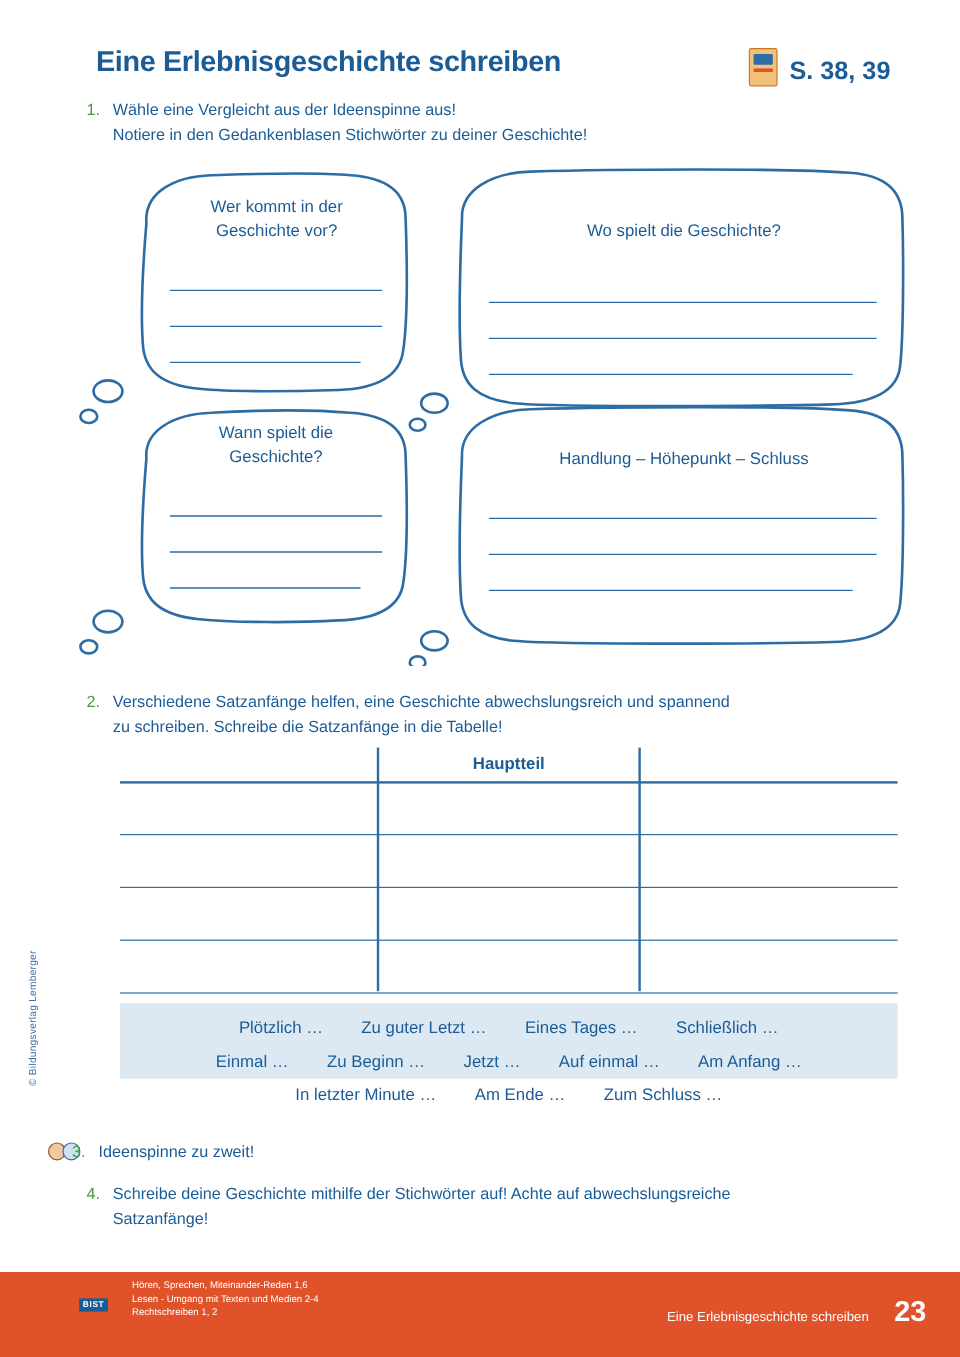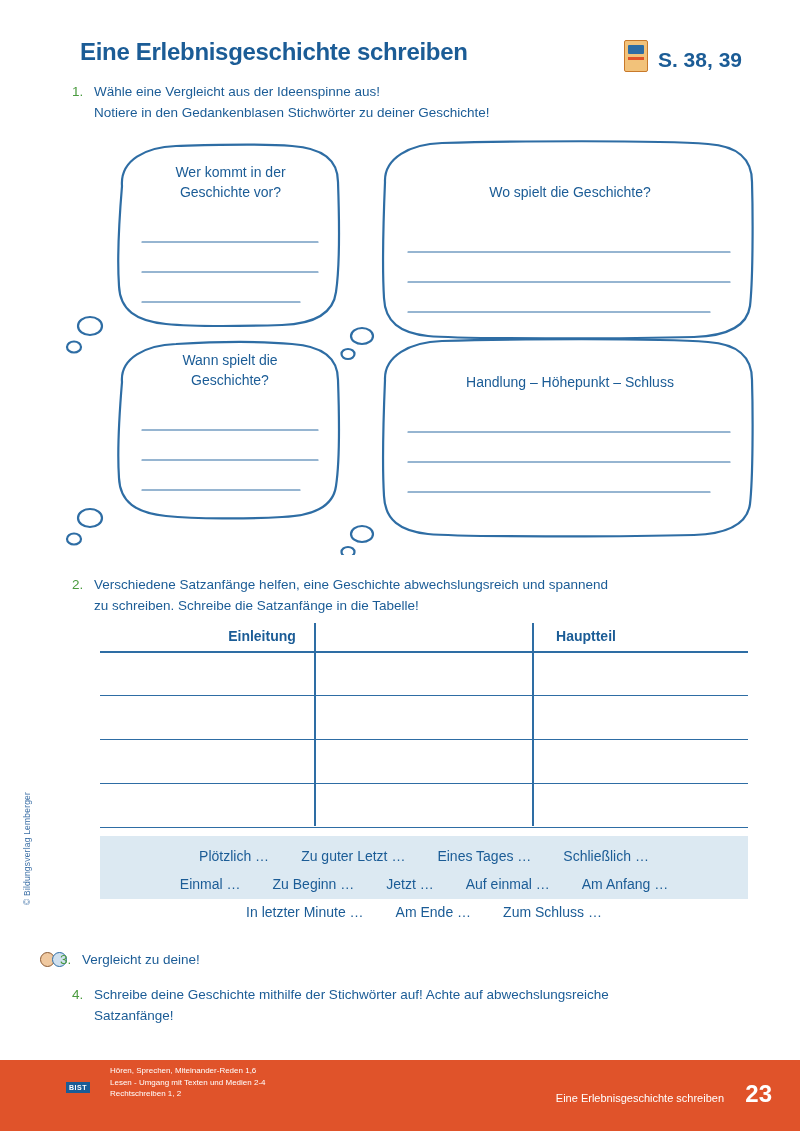--- a/index.html
+++ b/index.html
@@ -239,21 +239,20 @@
       <span class="num num-col">2.</span>
       <span class="body">
         <span>Verschiedene Satzanfänge helfen, eine Geschichte abwechslungsreich und spannend</span><br>
         <span>zu schreiben. Schreibe die Satzanfänge in die Tabelle!</span>
       </span>
     </div>
   </div>
 
   <div class="table-wrap">
     <div class="tbl-head">
-      <div>Einleitung</div>
       <div>Hauptteil</div>
     </div>
     <div class="tbl-body">
       <div class="hline thick" style="top:0;"></div>
       <div class="hline" style="top:44px;"></div>
       <div class="hline" style="top:88px;"></div>
       <div class="hline" style="top:132px;"></div>
       <div class="hline" style="top:176px;"></div>
       <div class="vline" style="left:214px;top:-28px;"></div>
       <div class="vline" style="left:432px;top:-28px;"></div>
@@ -281,21 +280,21 @@
     </div>
   </div>
 
   <div class="partner-icon">
     <span class="head a"></span>
     <span class="head b"></span>
   </div>
   <div class="task t3">
     <div class="hang">
       <span class="num num-col">3.</span>
-      <span class="body">Vergleicht zu deine!</span>
+      <span class="body">Ideenspinne zu zweit!</span>
     </div>
   </div>
 
   <div class="task t4">
     <div class="hang">
       <span class="num num-col">4.</span>
       <span class="body">
         <span>Schreibe deine Geschichte mithilfe der Stichwörter auf! Achte auf abwechslungsreiche</span><br>
         <span>Satzanfänge!</span>
       </span>

